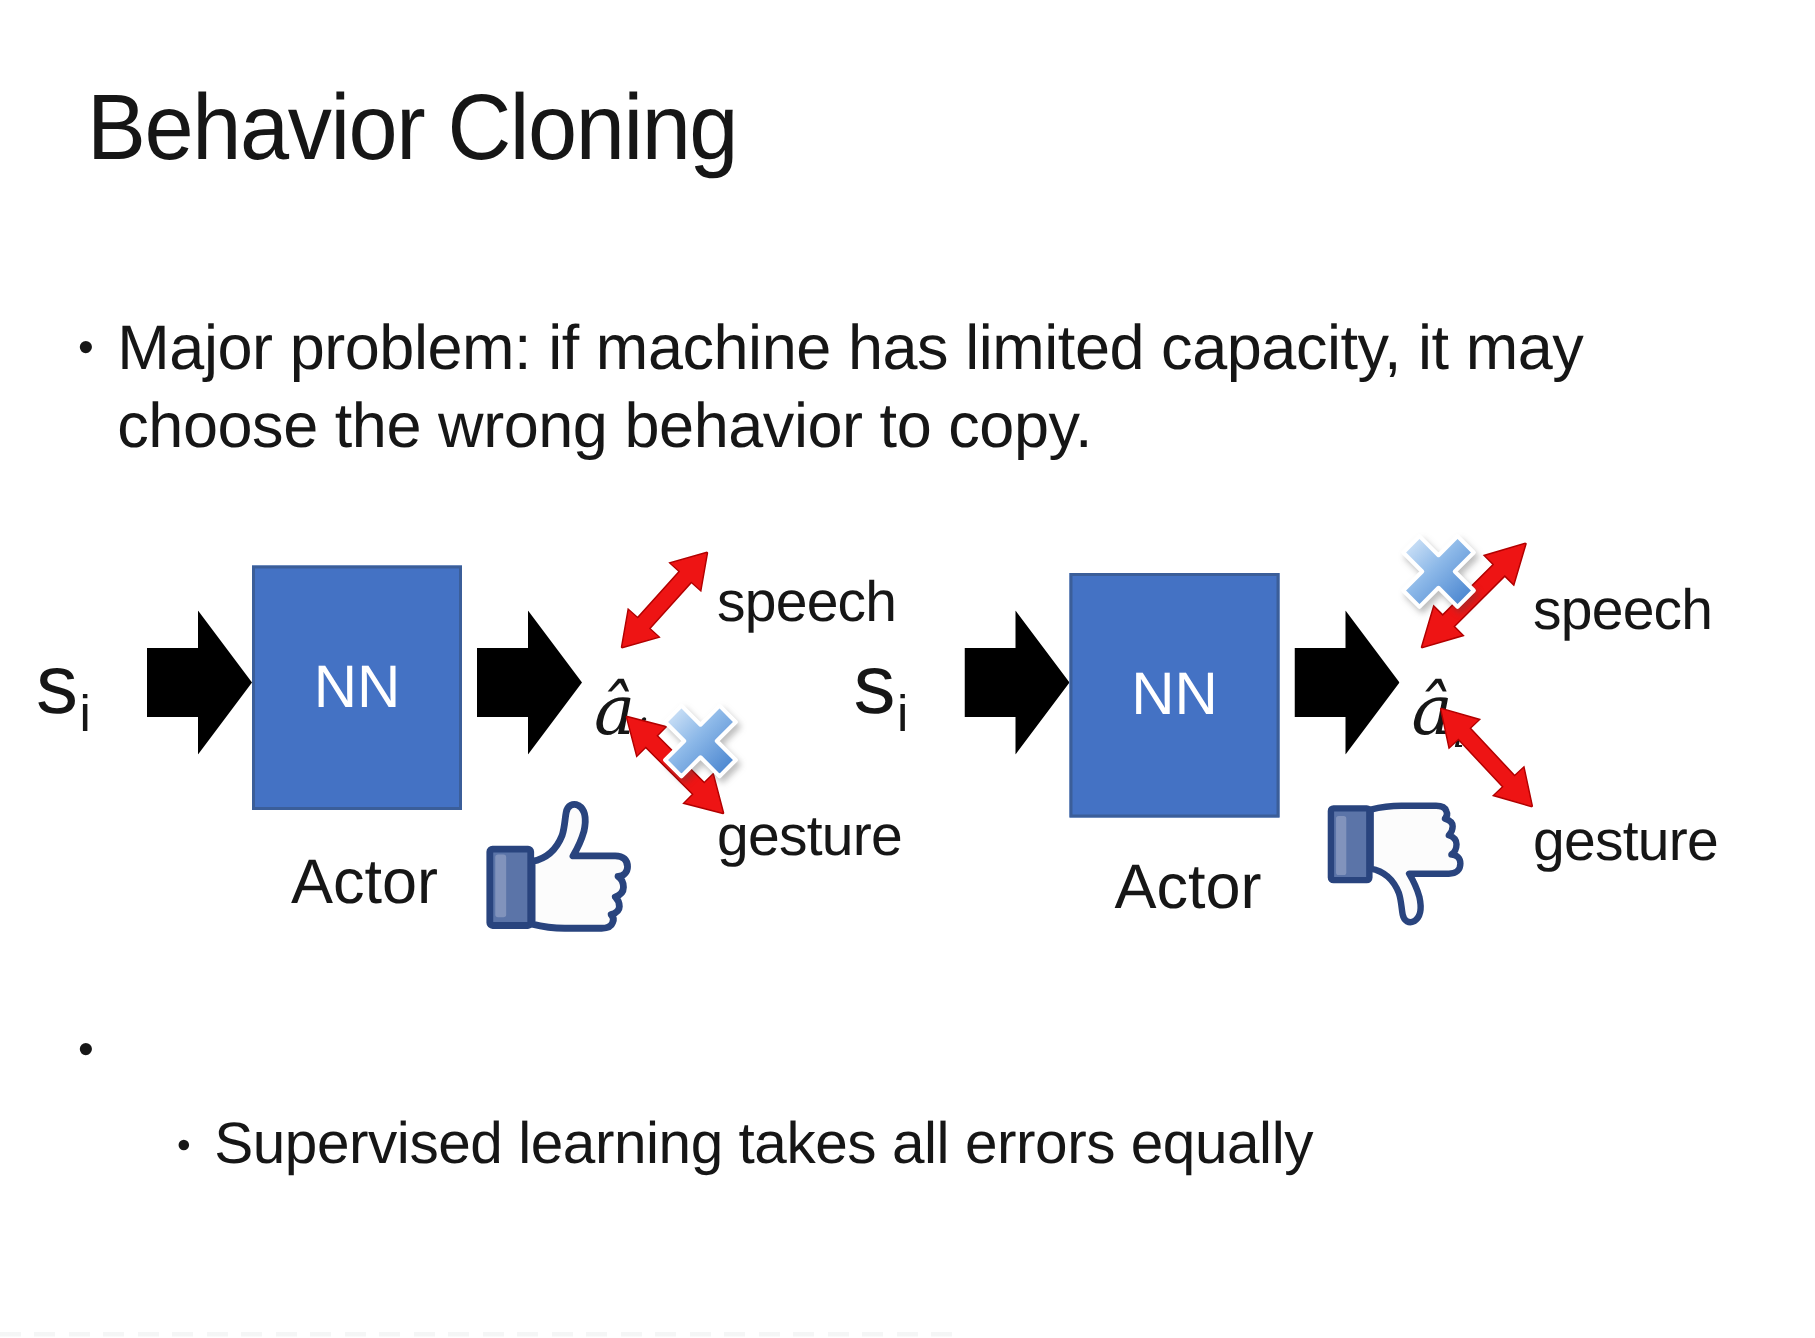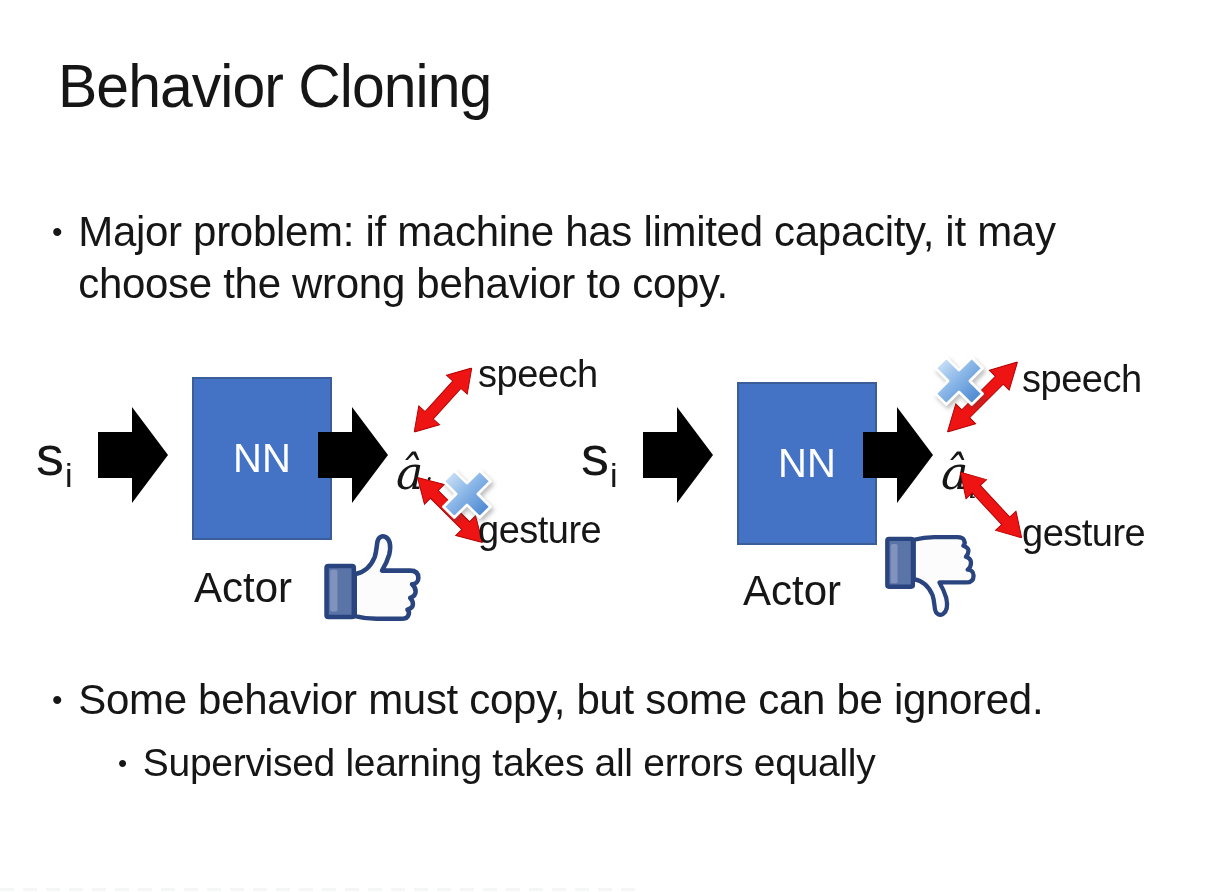--- a/index.html
+++ b/index.html
@@ -19,42 +19,42 @@
   .b1 .btext{width:980px;}
   .b2{left:52px;top:674px;width:1120px;}
   .b2sub{left:118px;top:739px;font-size:39px;line-height:48px;}
   .b2sub .dot{font-size:26px;line-height:48px;}
 
   
   .diagram{position:absolute;top:340px;width:660px;height:305px;}
   .dleft{left:0;}
   .dright{left:545px;}
 
-  .si{position:absolute;left:36px;top:88px;font-size:56px;line-height:56px;white-space:nowrap;}
+  .si{position:absolute;left:24px;top:88px;font-size:56px;line-height:56px;white-space:nowrap;}
   .si sub{font-size:34px;vertical-align:baseline;position:relative;top:12px;left:1px;}
 
   .ai{position:absolute;left:396px;top:92px;font-family:"DejaVu Serif",serif;
       font-style:italic;font-size:46px;line-height:48px;white-space:nowrap;margin-top:17px;}
   .ai sub{font-size:27px;vertical-align:baseline;position:relative;top:9px;}
 
   .block-arrow{position:absolute;width:70px;height:96px;}
   .a1{left:98px;top:67px;}
   .a2{left:318px;top:67px;}
   .block-arrow polygon{fill:var(--arrow_black,#000);}
 
-  .nn-box{position:absolute;left:192px;top:37px;width:140px;height:163px;
+  .nn-box{position:absolute;left:168px;top:37px;width:140px;height:163px;
           background:var(--nn_box,#4472C4);border:2px solid var(--nn_border,#3B5E99);
           box-sizing:border-box;display:flex;align-items:center;justify-content:center;
           color:var(--nn_text,#fff);font-size:40px;}
   .dright .nn-box{top:42px;}
 
   .actor{position:absolute;left:194px;top:212px;font-size:42px;white-space:nowrap;margin-top:12px;}
   .dright .actor{left:198px;top:215px;}
 
-  .lbl{position:absolute;font-size:38px;white-space:nowrap;letter-spacing:-0.5px;}
+  .lbl{position:absolute;font-size:38px;white-space:nowrap;letter-spacing:-0.5px;margin-top:28px;}
   .speech{left:478px;top:13px;}
   .gesture{left:478px;top:169px;text-align:center;}
   .dright .speech{left:477px;top:18px;}
   .dright .gesture{left:477px;top:172px;}
 
   .dbl{position:absolute;height:30px;}
   .dbl polygon{fill:var(--arrow_red,#EE1414);stroke:var(--arrow_red_edge,#B20000);stroke-width:1;}
   .dleft .dbl-speech{left:400px;top:45px;width:86px;transform:rotate(-48deg);}
   .dleft .dbl-gesture{left:404px;top:155px;width:92px;transform:rotate(45deg);}
   .dright .dbl-speech{left:388px;top:42px;width:99px;transform:rotate(-45deg);}
@@ -179,21 +179,20 @@
         <rect class="cuff" x="5" y="38" width="30" height="56" rx="2"></rect>
         <rect class="cuff-hi" x="9" y="42" width="8" height="46" rx="2"></rect>
         <path class="hand-shade" d="M38,92 L60,94 L92,94 L96,88 L42,86 Z"></path>
         <path class="hand" d="M36,93 L36,47 C47,45 54,38 58,28 C60,22 60,16 61,11 C62,6 66,4 70,6 C75,9 76,16 74,25 C72,32 69,38 66,43 L97,43 C103,43 106,46 106,51 C106,55 103,58 99,58 C102,60 103,63 103,66 C103,70 100,72 97,73 C99,75 100,77 100,80 C100,83 97,85 94,86 C96,88 96,90 95,92 C94,95 91,96 87,96 L60,96 C51,96 44,95 36,93 Z"></path>
       </svg>
     </span>
   </div>
 
   <div class="bullet b2">
     <span class="dot">•</span>
-    <span class="btext">Some behavior must copy, but some can be ignored.</span>
   </div>
 
   <div class="bullet b2sub">
     <span class="dot">•</span>
     <span class="btext">Supervised learning takes all errors equally</span>
   </div>
 
   <div class="scan-noise"></div>
 </div>
 

